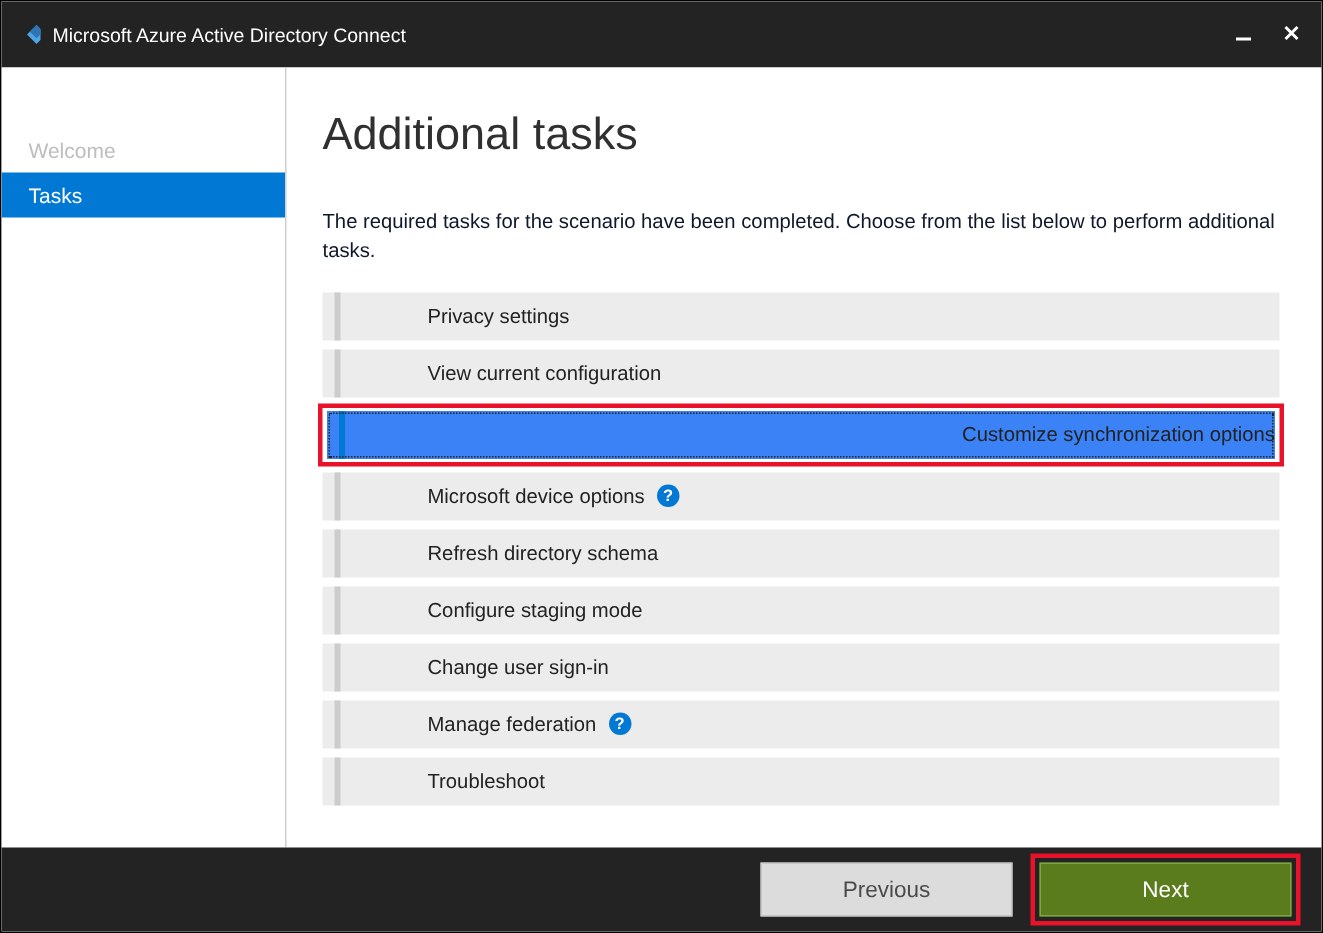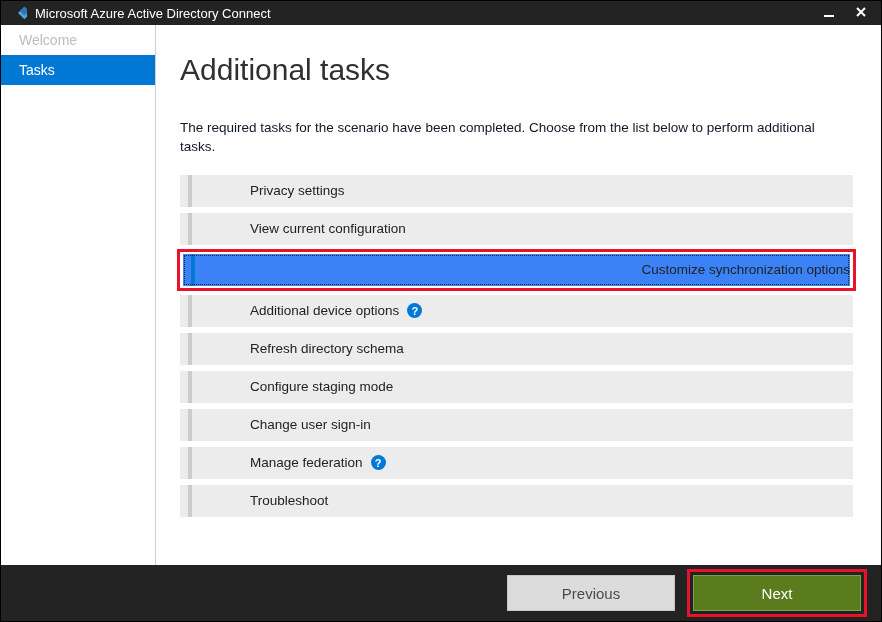--- a/index.html
+++ b/index.html
@@ -10,37 +10,38 @@
     height: 622px;
     overflow: hidden;
     border: 1px solid #000;
   }
   .window { width: 100%; height: 100%; display: flex; flex-direction: column; }
   .titlebar {
     background: #232323;
     color: #fff;
     display: flex;
     align-items: center;
-    height: 24px;
+    height: 44px;
     padding: 0 8px;
     gap: 8px;
   }
   .titlebar .app-icon { width: 18px; height: 18px; display:flex; align-items:center; justify-content:center; }
   .titlebar .title { font-size: 13px; font-weight: 400; }
   .titlebar .spacer { flex: 1; }
   .titlebar .win-btn { width: 24px; text-align:center; font-size: 14px; cursor: default; }
   .body {
     display: flex;
     flex: 1;
     background: #fff;
     min-height: 0;
   }
   .sidebar {
-    width: 155px;
+    width: 190px;
     border-right: 1px solid #cfcfcf;
+    padding-top: 40px;
   }
   .sidebar .nav-item {
     height: 30px;
     display: flex; align-items: center;
     padding: 0 18px;
     font-size: 14px;
   }
   .sidebar .nav-item.inactive { color: #bdbdbd; }
   .sidebar .nav-item.active { background: #0078d4; color: #fff; }
   .main {
@@ -177,21 +178,21 @@
             <span class="label">View current configuration</span>
           </div>
           <div class="highlight-box">
             <div class="task-row selected">
               <div class="accent"></div>
               <span class="label">Customize synchronization options</span>
             </div>
           </div>
           <div class="task-row">
             <div class="accent"></div>
-            <span class="label">Additional device options</span>
+            <span class="label">Microsoft device options</span>
             <span class="help">?</span>
           </div>
           <div class="task-row">
             <div class="accent"></div>
             <span class="label">Refresh directory schema</span>
           </div>
           <div class="task-row">
             <div class="accent"></div>
             <span class="label">Configure staging mode</span>
           </div>

